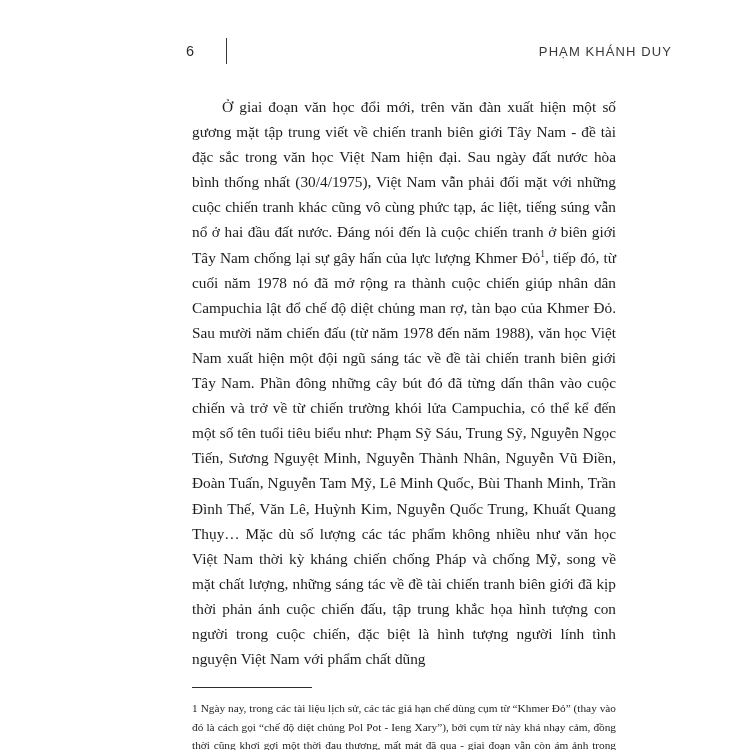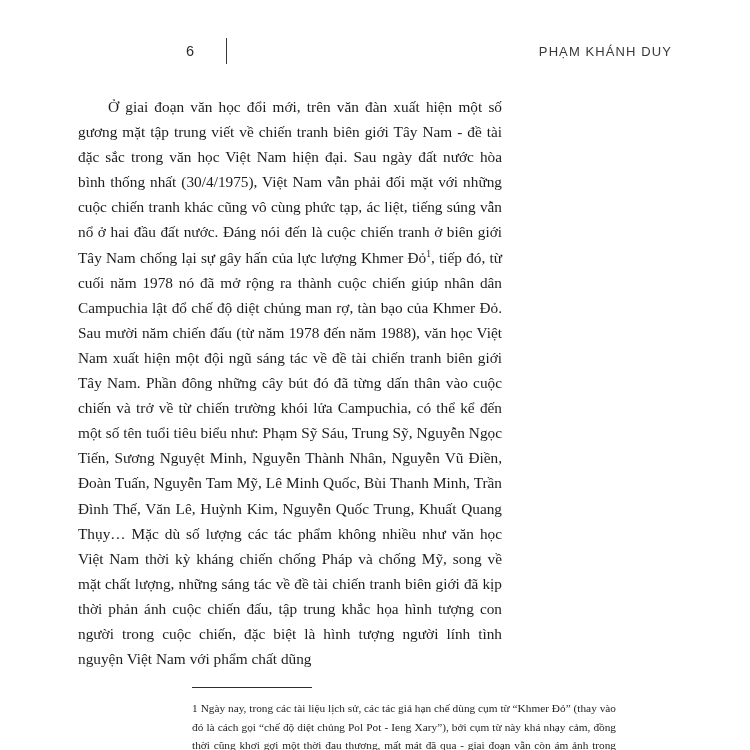--- a/index.html
+++ b/index.html
@@ -48,20 +48,21 @@
     font-family: "Liberation Sans", sans-serif;
     font-size: 13px;
     letter-spacing: 1.1px;
     color: #3a3a3a;
     margin-left: auto;
     text-transform: uppercase;
   }
   
   .body-block {
     width: 424px;
+    margin-left: 114px;
   }
   .body-text {
     font-size: 15.3px;
     line-height: 25.1px;
     text-align: justify;
     text-indent: 30px;
     color: #1c1c1c;
     hyphens: none;
     word-spacing: 0.1px;
   }

